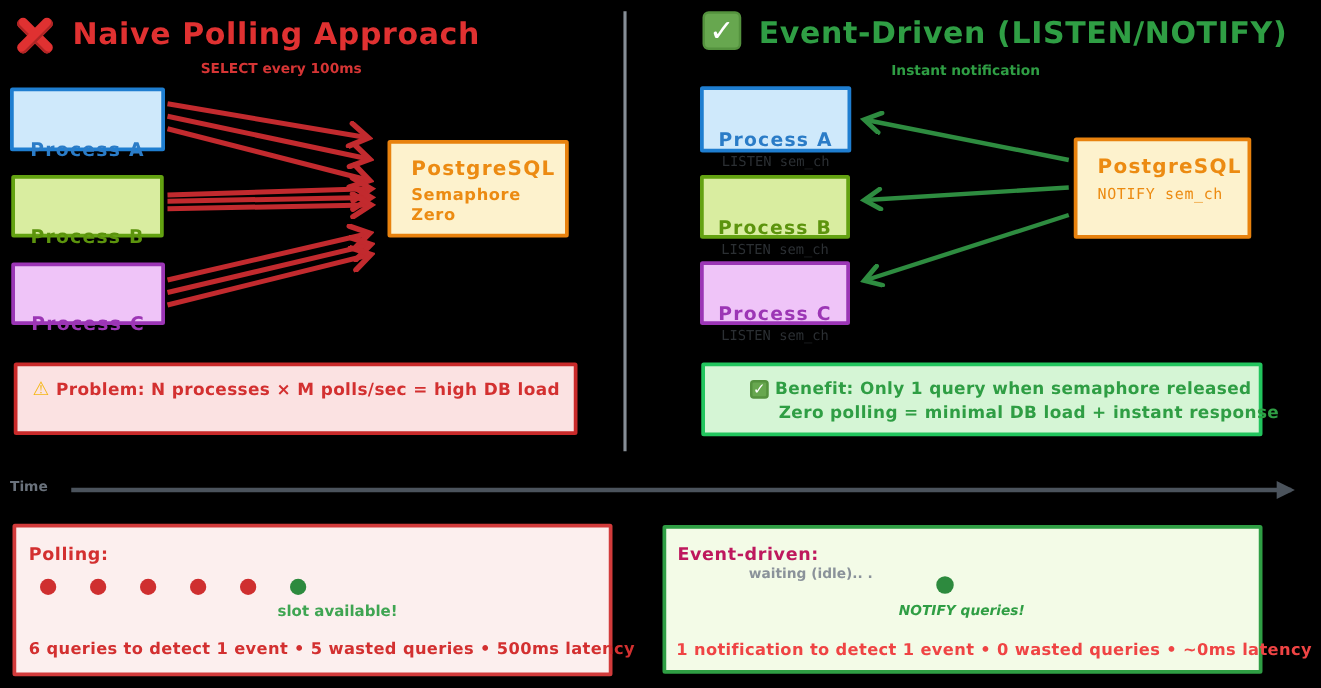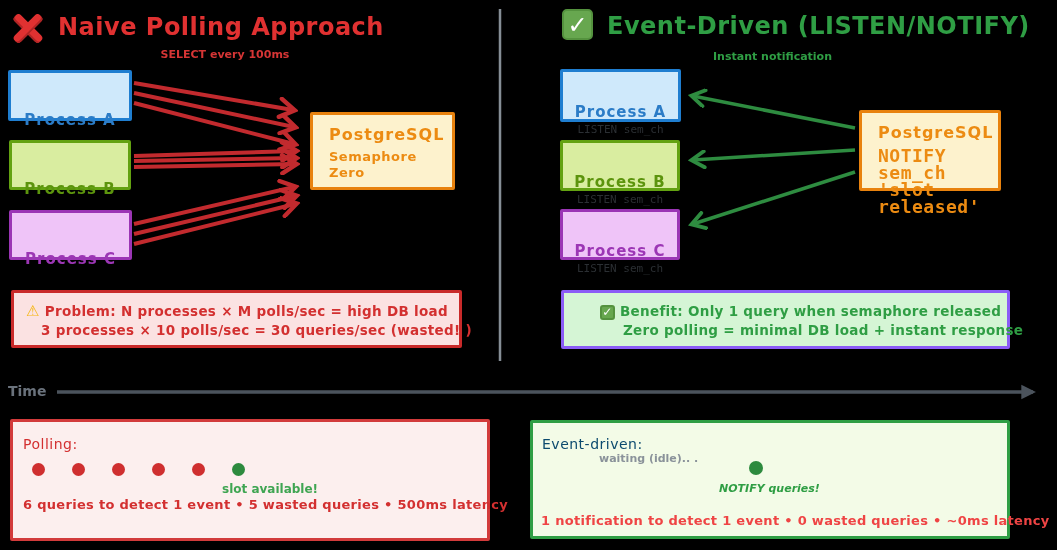--- a/index.html
+++ b/index.html
@@ -39,39 +39,39 @@
   .pbox.blue   { background:#cfe9fb; border:3px solid #1f7ed0; }
   .pbox.blue .plabel { color:#2b7cc7; }
   .pbox.green  { background:#d9eda0; border:3px solid #63a211; }
   .pbox.green .plabel { color:#5c940d; }
   .pbox.purple { background:#efc4f8; border:3px solid #9b35b5; }
   .pbox.purple .plabel { color:#9c36b5; }
 
   .dbbox { background:#fdf2cd; border:3px solid #e8820e; border-radius:2px; padding:10px 14px 6px 16px; }
   .dbbox .dbtitle { font-size:16px; font-weight:bold; color:#ec8b12; letter-spacing:1px; text-align:center; margin-bottom:5px; }
   .dbbox .dbsub { font-size:13px; font-weight:bold; color:#ec8b12; line-height:16px; letter-spacing:.5px; }
-  .dbbox .dbsub.mono { font-family:"DejaVu Sans Mono", monospace; font-size:18px; font-weight:bold; line-height:17px; }
+  .dbbox .dbsub.mono { font-family:"DejaVu Sans Mono", monospace; font-size:12px; font-weight:normal; line-height:17px; }
 
   
   .notebox { border-radius:2px; padding:9px 12px; font-size:13.5px; font-weight:bold; letter-spacing:.3px; }
   .notebox .nline { white-space:nowrap; line-height:19px; }
   .notebox .nline + .nline { padding-left:15px; }
   .notebox.problem { background:#fbe2e2; border:3px solid #c92a2a; color:#d33030; }
-  .notebox.benefit { background:#d5f5d5; border:3px solid #8b5cf6; color:#2f9e44; }
-
-  
-  .time-label { color:#6a727c; font-size:14px; font-weight:bold; }
+  .notebox.benefit { background:#d5f5d5; border:3px solid #22c55e; color:#2f9e44; }
+
+  
+  .time-label { color:#6a727c; font-size:11px; font-weight:bold; }
 
   
   .tlbox { border-radius:2px; }
   .tlbox.pink  { background:#fcefee; border:3px solid #d23b3b; }
   .tlbox.lime  { background:#f3fbe7; border:3px solid #2f9e44; }
-  .tlbox .tltitle { font-size:14px; font-weight:normal; letter-spacing:.5px;text-align:center; }
+  .tlbox .tltitle { font-size:14px; font-weight:bold; letter-spacing:.5px;text-align:center; }
   .tlbox.pink .tltitle { color:#d33030; }
-  .tlbox.lime .tltitle { color:#0c4a6e; }
+  .tlbox.lime .tltitle { color:#be185d; }
   .tlbox .summary { font-size:13px; font-weight:bold; letter-spacing:.3px; white-space:nowrap; }
   .tlbox.pink .summary { color:#d33030; }
   .tlbox.lime .summary { color:#ef4444; }
 
   .dots-row { display:flex; gap:27px; }
   .dot { width:13px; height:13px; border-radius:50%; display:inline-block; }
   .dot.red { background:#cf2f2f; }
   .dot.green { background:#2d8a3e; }
   .green-dot { width:14px; height:14px; border-radius:50%; background:#2d8a3e; }
   .small-green { font-size:12px; font-weight:bold; color:#3fa552; white-space:nowrap; }
@@ -139,21 +139,20 @@
   </div>
 
   <div class="abs dbbox" style="left:310px;top:112px;width:145px;height:78px;">
     <div class="dbtitle">PostgreSQL</div>
     <div class="dbsub">Semaphore</div>
     <div class="dbsub">Zero</div>
   </div>
 
   <div class="abs notebox problem" style="left:11px;top:290px;width:451px;height:58px;">
     <div class="nline"><span class="warn-icon">⚠</span> <span>Problem:  N processes × M polls/sec = high DB load</span></div>
-    <div class="nline">3 processes × 10 polls/sec = 30 queries/sec (wasted! )</div>
   </div>
 
   <div class="abs check-icon big" style="left:562px;top:9px;">✓</div>
   <div class="abs title green" style="left:607px;top:12px;">Event-Driven (LISTEN/NOTIFY)</div>
   <div class="abs caption green" style="left:680px;top:50px;width:185px;">Instant notification</div>
 
   <div class="abs pbox blue" style="left:560px;top:69px;width:121px;height:53px;">
     <div class="plabel">Process A</div>
     <div class="psub">LISTEN sem_ch</div>
   </div>
@@ -162,42 +161,41 @@
     <div class="psub">LISTEN sem_ch</div>
   </div>
   <div class="abs pbox purple" style="left:560px;top:209px;width:120px;height:51px;">
     <div class="plabel">Process C</div>
     <div class="psub">LISTEN sem_ch</div>
   </div>
 
   <div class="abs dbbox" style="left:859px;top:110px;width:142px;height:81px;">
     <div class="dbtitle">PostgreSQL</div>
     <div class="dbsub mono">NOTIFY sem_ch</div>
-    <div class="dbsub mono">'slot released'</div>
   </div>
 
   <div class="abs notebox benefit" style="left:561px;top:290px;width:449px;height:59px;">
     <div class="nline" style="padding-left:24px;"><span class="check-icon small">✓</span> <span>Benefit: Only 1 query when semaphore released</span></div>
     <div class="nline" style="padding-left:47px;">Zero polling = minimal DB load + instant response</div>
   </div>
 
   <div class="abs time-label" style="left:8px;top:383px;">Time</div>
 
   <div class="abs tlbox pink" style="left:10px;top:419px;width:480px;height:122px;">
     <div class="abs tltitle" style="left:10px;top:14px;">Polling:</div>
     <div class="abs dots-row" style="left:19px;top:41px;">
         <span class="dot red"></span>
         <span class="dot red"></span>
         <span class="dot red"></span>
         <span class="dot red"></span>
         <span class="dot red"></span>
         <span class="dot green"></span>
       </div>
     <div class="abs small-green" style="left:209px;top:60px;">slot available!</div>
-    <div class="abs summary" style="left:10px;top:75px;">6 queries to detect 1 event • 5 wasted queries • 500ms latency</div>
+    <div class="abs summary" style="left:10px;top:90px;">6 queries to detect 1 event • 5 wasted queries • 500ms latency</div>
   </div>
 
   <div class="abs tlbox lime" style="left:530px;top:420px;width:480px;height:119px;">
     <div class="abs tltitle" style="left:9px;top:13px;">Event-driven:</div>
     <div class="abs wait-label" style="left:66px;top:29px;">waiting (idle).. .</div>
     <div class="abs green-dot" style="left:216px;top:38px;"></div>
     <div class="abs small-green italic" style="left:186px;top:59px;">NOTIFY queries!</div>
     <div class="abs summary" style="left:8px;top:90px;">1 notification to detect 1 event • 0 wasted queries • ~0ms latency</div>
   </div>
 

